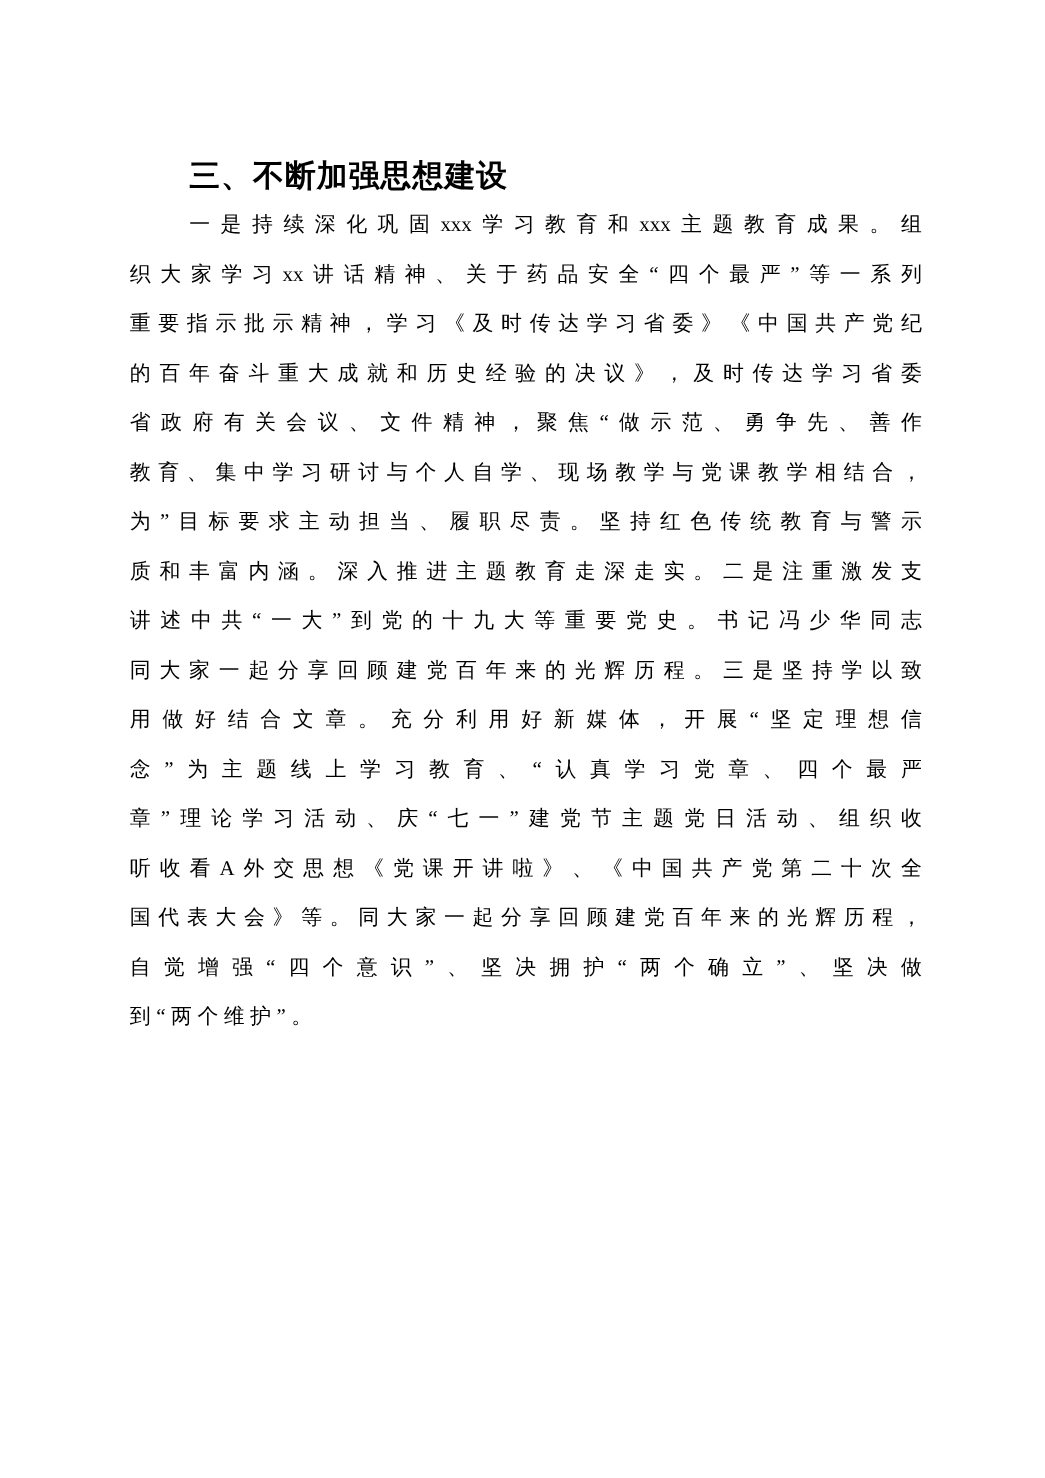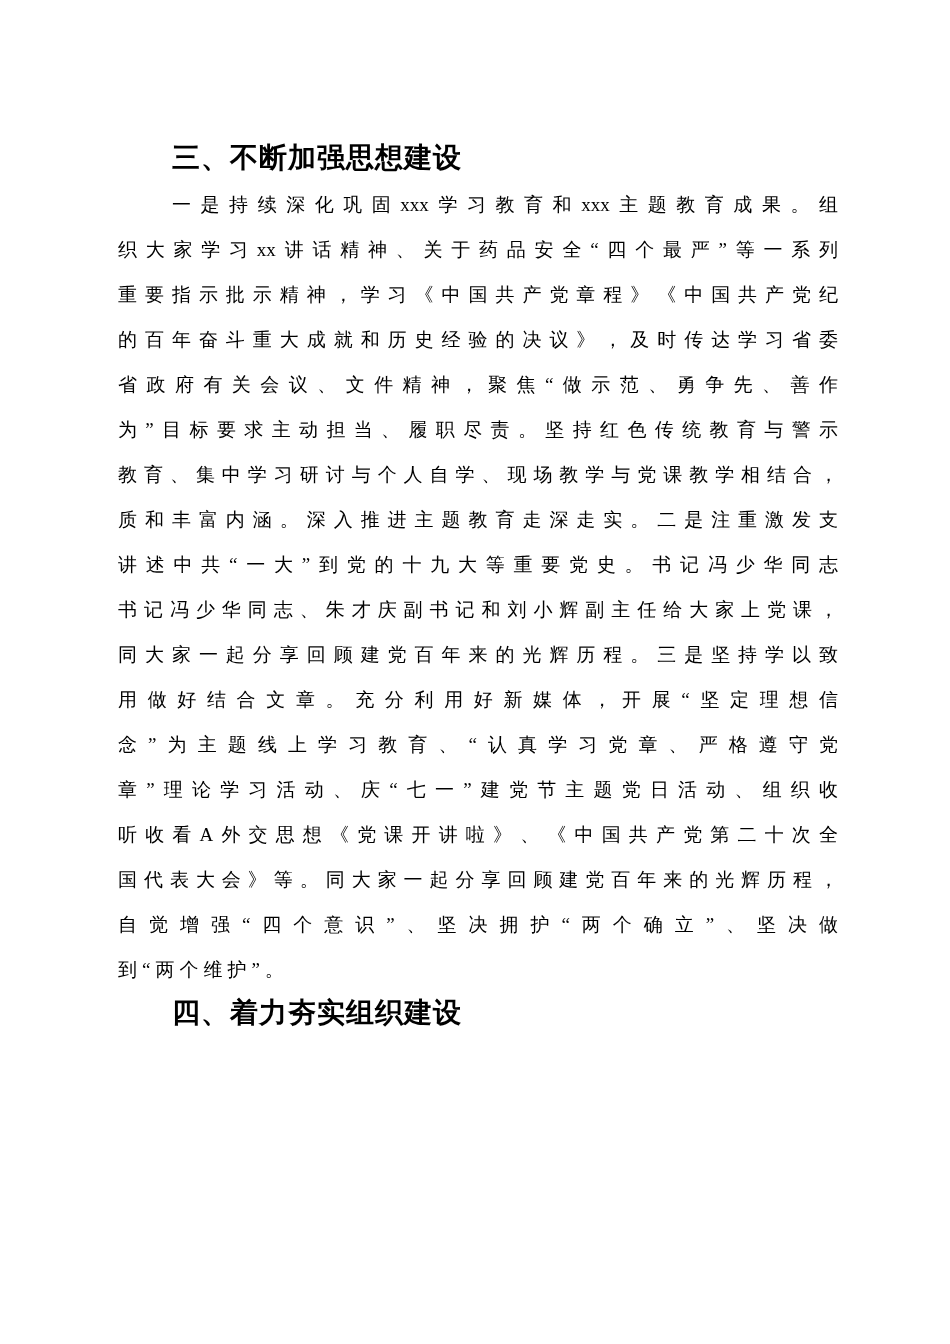--- a/index.html
+++ b/index.html
@@ -37,51 +37,49 @@
   }
   .indent-first {
     text-indent: 54px;
   }
   .last-line {
     text-align: right;
     text-align-last: left;
     letter-spacing: 5px;
   }
   .heading {
-    font-family: Liberation Mono, monospace;
+    font-family: Liberation Sans, sans-serif;
     font-weight: 700;
     font-size: 28px;
     text-indent: 54px;
     text-align: left;
     letter-spacing: 1px;
   }
 </style>
 </head>
 <body>
 
 <div class="page">
   <div class="text-block">
 
     <div class="row heading">三、不断加强思想建设</div>
 
     <div class="row body-line indent-first">一是持续深化巩固xxx学习教育和xxx主题教育成果。组</div>
     <div class="row body-line">织大家学习xx讲话精神、关于药品安全“四个最严”等一系列</div>
-    <div class="row body-line">重要指示批示精神，学习《中国共产党章程》《中国共产党纪</div>
+    <div class="row body-line">重要指示批示精神，学习《及时传达学习省委》《中国共产党纪</div>
     <div class="row body-line">的百年奋斗重大成就和历史经验的决议》，及时传达学习省委</div>
     <div class="row body-line">省政府有关会议、文件精神，聚焦“做示范、勇争先、善作</div>
+    <div class="row body-line">教育、集中学习研讨与个人自学、现场教学与党课教学相结合，</div>
     <div class="row body-line">为”目标要求主动担当、履职尽责。坚持红色传统教育与警示</div>
-    <div class="row body-line">教育、集中学习研讨与个人自学、现场教学与党课教学相结合，</div>
     <div class="row body-line">质和丰富内涵。深入推进主题教育走深走实。二是注重激发支</div>
     <div class="row body-line">讲述中共“一大”到党的十九大等重要党史。书记冯少华同志</div>
-    <div class="row body-line">书记冯少华同志、朱才庆副书记和刘小辉副主任给大家上党课，</div>
     <div class="row body-line">同大家一起分享回顾建党百年来的光辉历程。三是坚持学以致</div>
     <div class="row body-line">用做好结合文章。充分利用好新媒体，开展“坚定理想信</div>
-    <div class="row body-line">念”为主题线上学习教育、“认真学习党章、严格遵守党</div>
+    <div class="row body-line">念”为主题线上学习教育、“认真学习党章、四个最严</div>
     <div class="row body-line">章”理论学习活动、庆“七一”建党节主题党日活动、组织收</div>
     <div class="row body-line">听收看A外交思想《党课开讲啦》、《中国共产党第二十次全</div>
     <div class="row body-line">国代表大会》等。同大家一起分享回顾建党百年来的光辉历程，</div>
     <div class="row body-line">自觉增强“四个意识”、坚决拥护“两个确立”、坚决做</div>
     <div class="row body-line last-line">到“两个维护”。</div>
 
-    <div class="row heading">四、着力夯实组织建设</div>
 
   </div>
 </div>
 
 </body></html>

